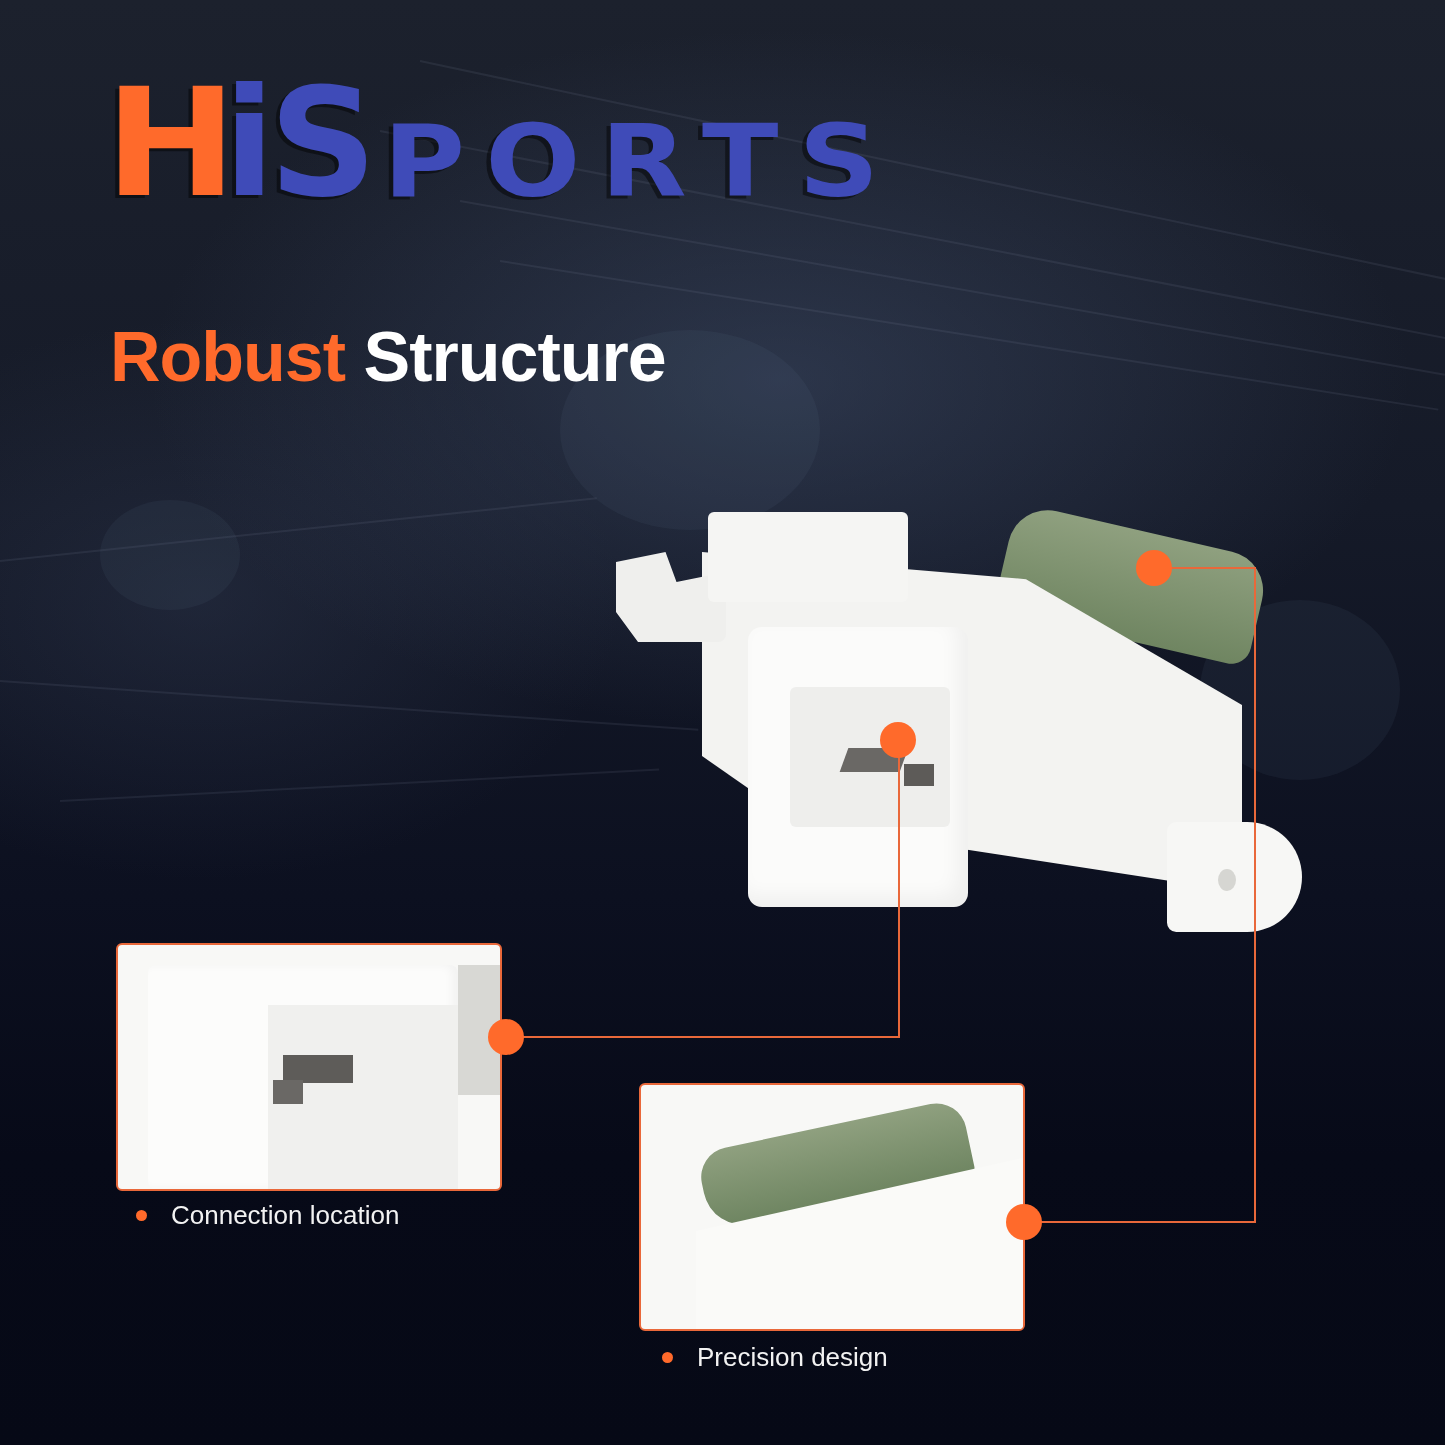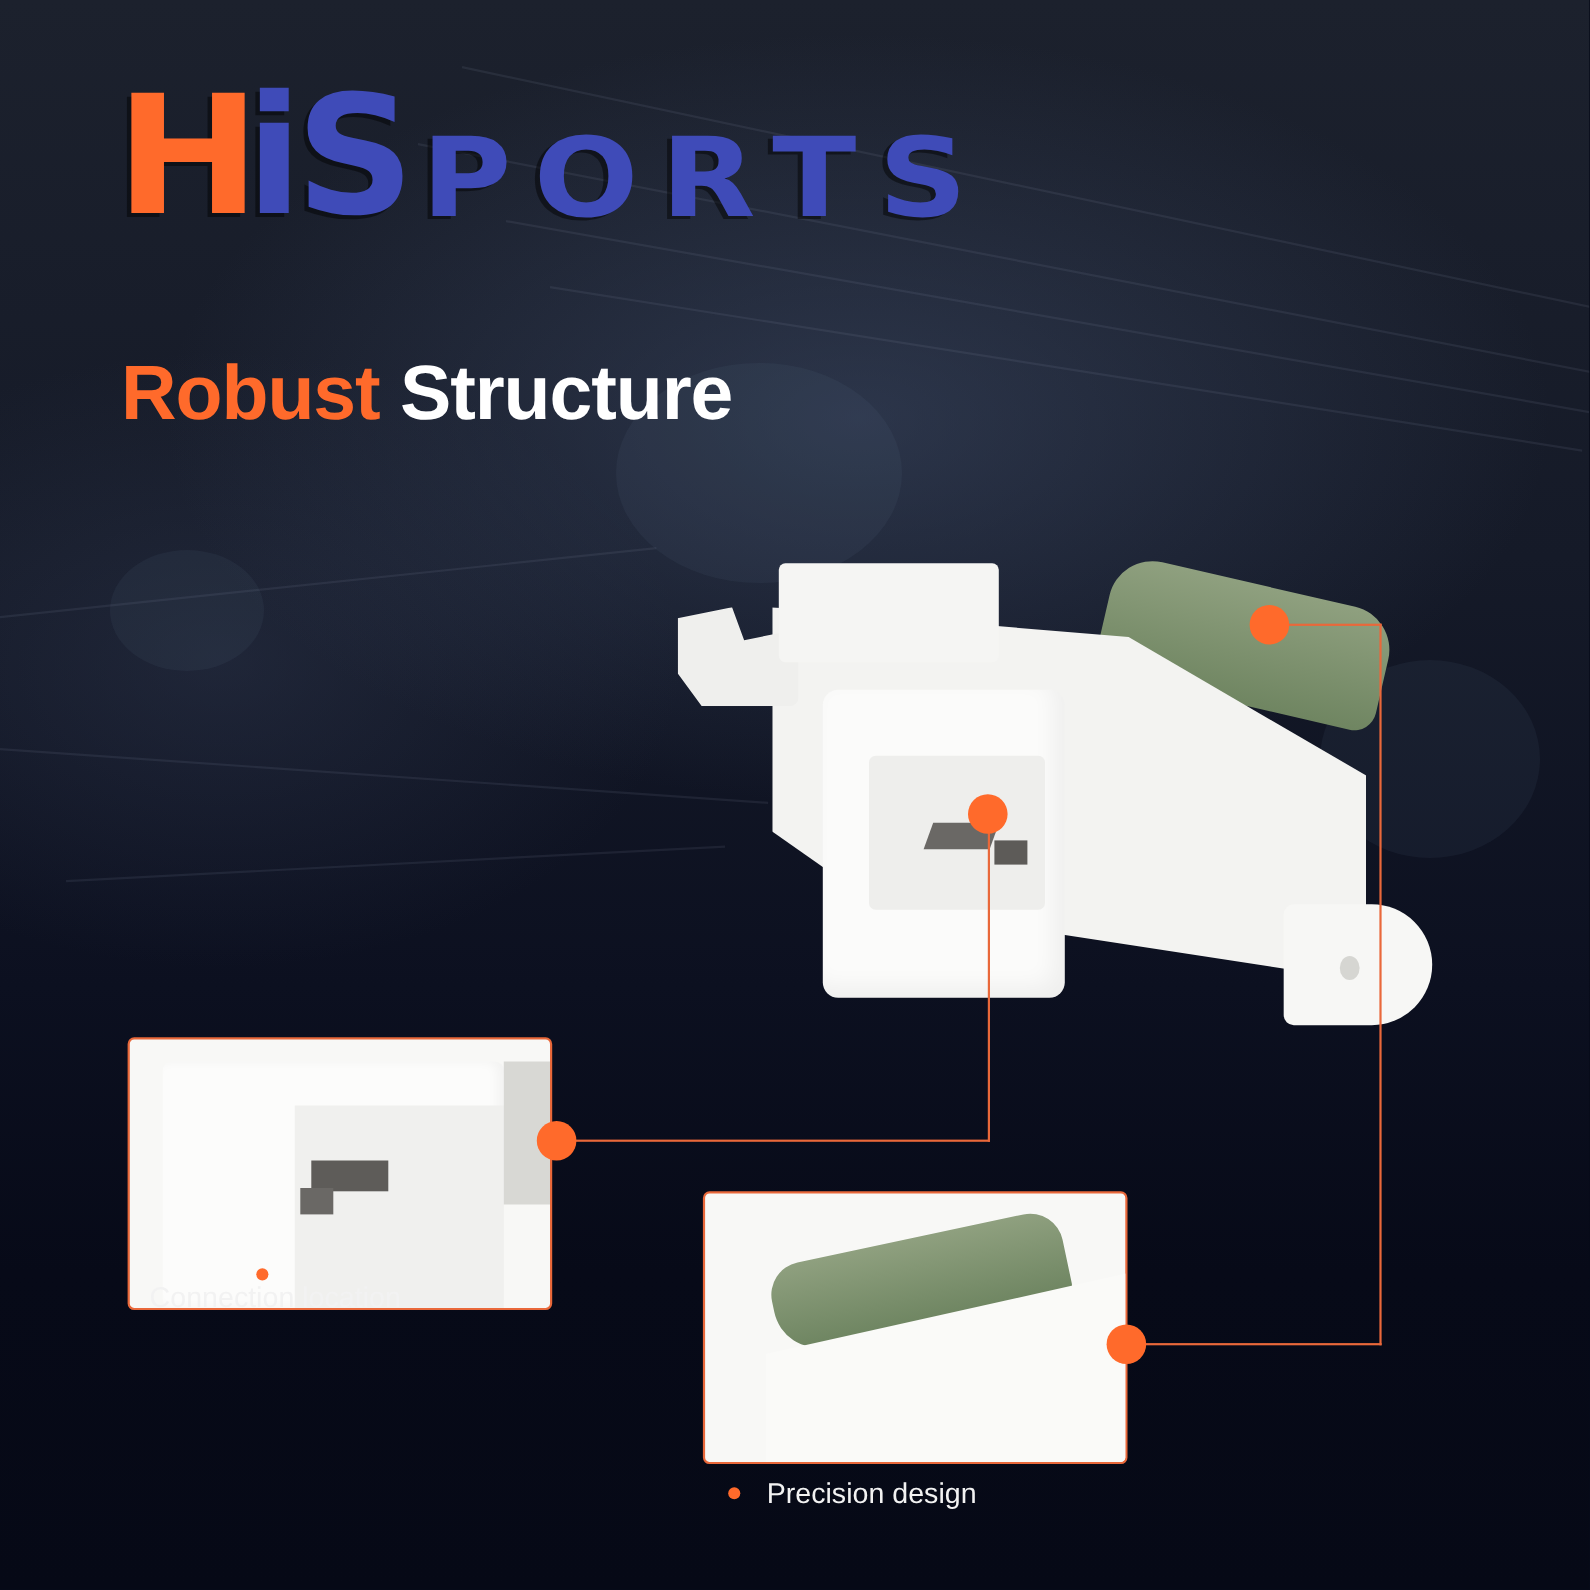--- a/index.html
+++ b/index.html
@@ -103,21 +103,21 @@
     <div style="position:absolute;left:340px;top:20px;width:42px;height:130px;background:#d8d8d4;"></div>
   </div>
   <div class="dot" style="left:488px;top:1019px;"></div>
 
   <div class="inset" style="left:639px;top:1083px;width:382px;height:244px;">
     <div style="position:absolute;left:60px;top:40px;width:270px;height:80px;background:linear-gradient(180deg,#8fa07f,#6d8460);border-radius:30px 30px 10px 40px;transform:rotate(-12deg);"></div>
     <div style="position:absolute;left:55px;top:70px;width:340px;height:190px;background:#fafaf8;clip-path:polygon(0 40%,100% 0,100% 100%,0 100%);"></div>
   </div>
   <div class="dot" style="left:1006px;top:1204px;"></div>
 
-  <div class="caption" style="left:136px;top:1153px;flex-direction:column;">
+  <div class="caption" style="left:136px;top:1200px;">
     <span class="bullet"></span>
     <span>Connection location</span>
   </div>
   <div class="caption" style="left:662px;top:1342px;">
     <span class="bullet"></span>
     <span>Precision design</span>
   </div>
 </div>
 
 </body></html>

